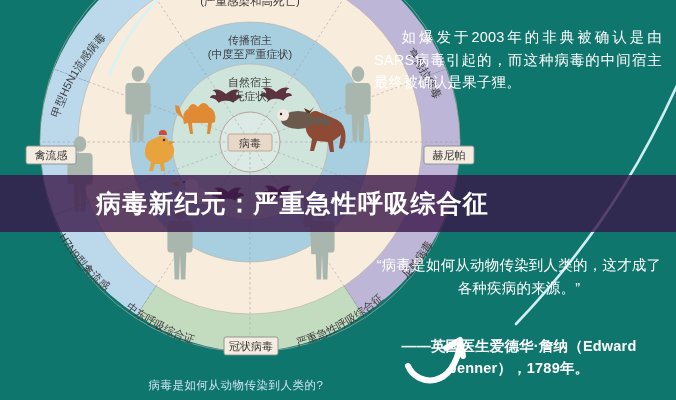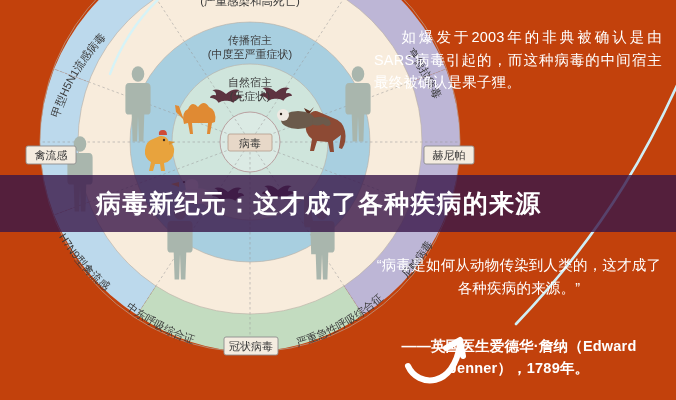--- a/index.html
+++ b/index.html
@@ -1,21 +1,21 @@
 <!DOCTYPE html>
 <html><head>
 <meta charset="utf-8">
 <style>
   html,body{margin:0;padding:0;}
   body{
     width:676px;height:400px;overflow:hidden;
     font-family:"Liberation Sans","DejaVu Sans",sans-serif;
     background:#0f63ae;position:relative;
   }
-  #stage{position:absolute;left:0;top:0;width:676px;height:400px;overflow:hidden;background:#c2410c;}
+  #stage{position:absolute;left:0;top:0;width:676px;height:400px;overflow:hidden;background:#0f766e;}
 
   
   #wheel-wrap{position:absolute;left:-10px;top:-118px;width:520px;height:520px;}
   #wheel{position:absolute;left:0;top:0;width:520px;height:520px;}
 
   
   .blue-text{
     position:absolute;color:#ffffff;font-size:14.5px;line-height:1.55;
     letter-spacing:.2px;text-align:right;white-space:pre-line;
   }
@@ -235,27 +235,28 @@
     <path d="M6,118 C 24,70 58,30 112,2" fill="none" stroke="#d6f3f7" stroke-width="2.4" stroke-linecap="round"></path>
   </svg>
   <svg id="swoosh-right" viewBox="0 0 200 330">
     <path d="M196,2 C 150,120 96,210 10,300" fill="none" stroke="#cfeef6" stroke-width="2.6" stroke-linecap="round"></path>
   </svg>
   <svg id="arrow" viewBox="0 0 80 72">
     <path d="M4,48 C 14,70 50,70 56,26" fill="none" stroke="#ffffff" stroke-width="6" stroke-linecap="round"></path>
     <path d="M42,30 L56,22 L59,38" fill="none" stroke="#ffffff" stroke-width="6" stroke-linecap="round" stroke-linejoin="round"></path>
   </svg>
 
+  <div id="wheel-caption">病毒是如何从动物传染到人类的?</div>
 
   <div id="para-top" class="blue-text">
     <p>如爆发于2003年的非典被确认是由SARS病毒引起的，而这种病毒的中间宿主最终被确认是果子狸。</p>
   </div>
 
   <div id="quote-block" class="blue-text">
     <p id="quote-text">“病毒是如何从动物传染到人类的，这才成了各种疾病的来源。”</p>
     <p id="quote-attr">——英国医生爱德华·詹纳（Edward Jenner），1789年。</p>
   </div>
 
   <div id="banner">
-    <h1 id="banner-title">病毒新纪元：这才成了各种疾病的来源</h1>
+    <h1 id="banner-title">病毒新纪元：严重急性呼吸综合征</h1>
   </div>
 
 </div>
 
 </body></html>

